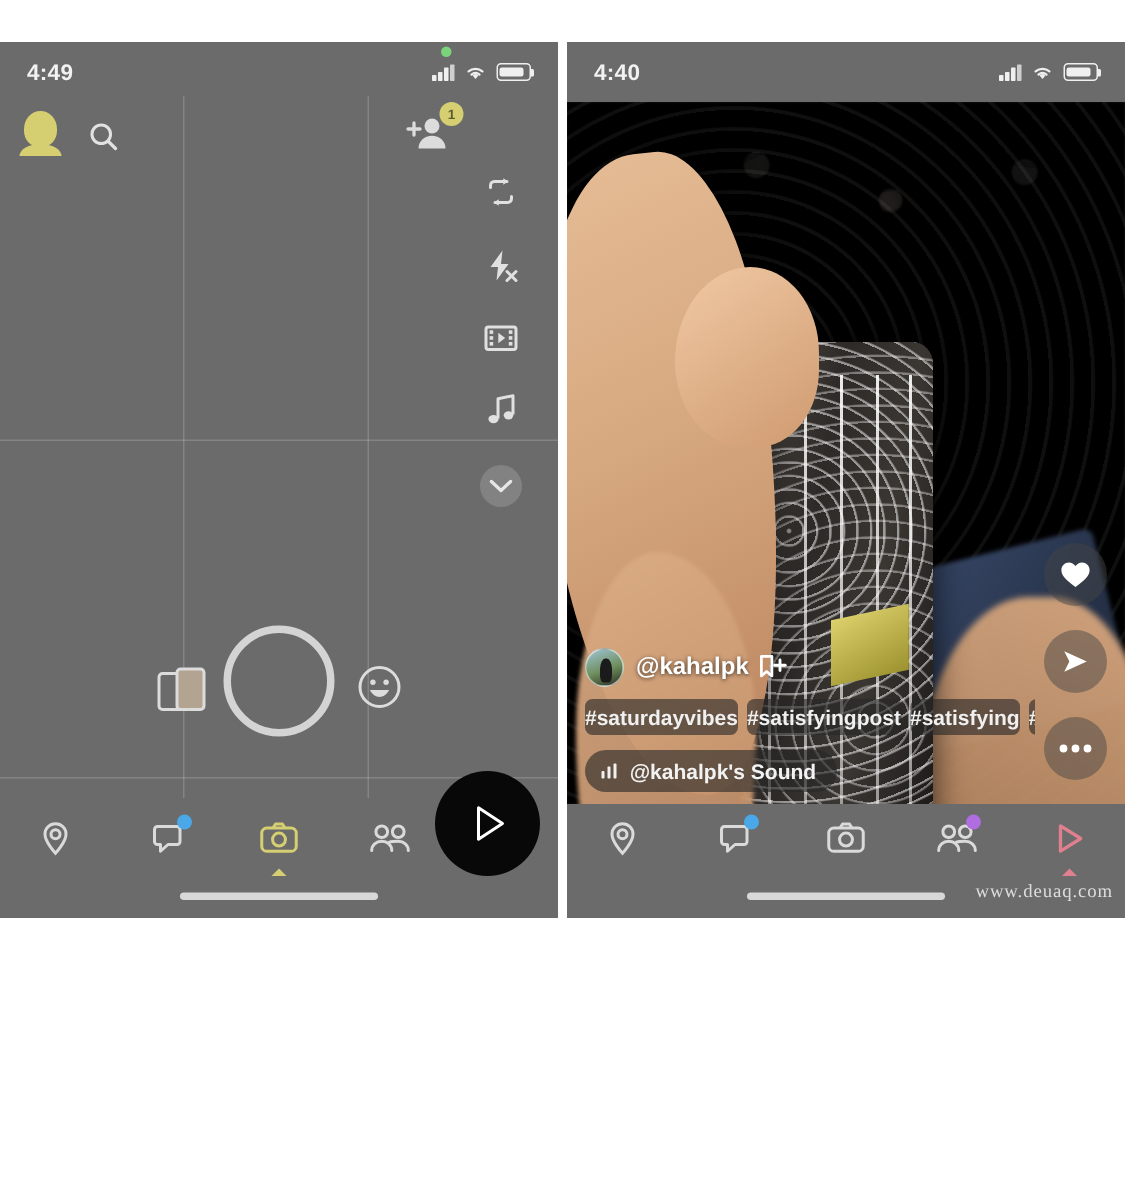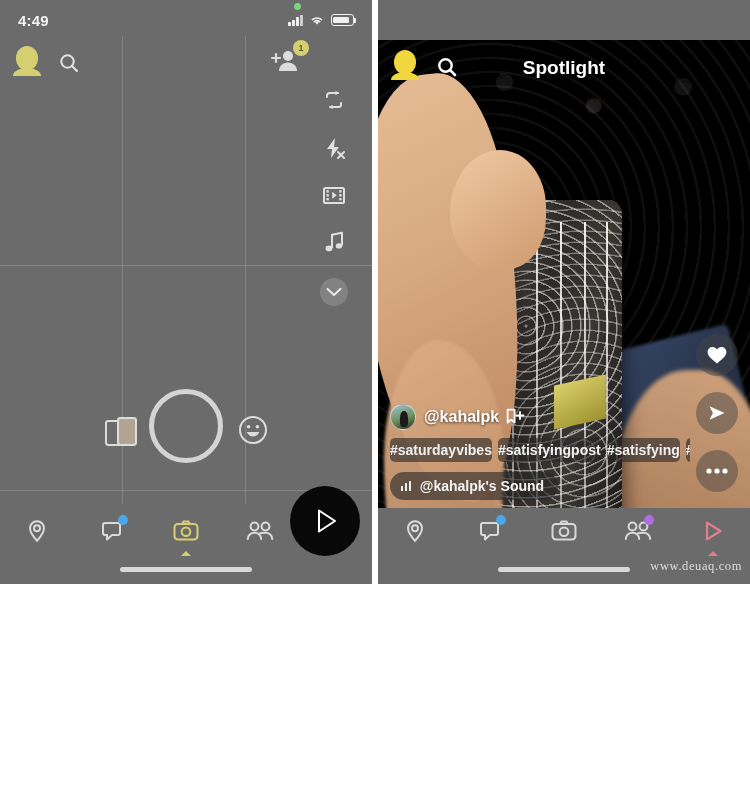--- a/index.html
+++ b/index.html
@@ -1,21 +1,21 @@
 <!DOCTYPE html>
 <html><head>
 <meta charset="utf-8">
 <style>
   * { margin:0; padding:0; box-sizing:border-box; }
   html,body { width:750px; height:800px; background:#fff; overflow:hidden;
               font-family:"Liberation Sans", sans-serif; }
   .stage { position:relative; width:750px; height:800px; display:flex; background:#fff; }
 
   
-  .phone { position:relative; overflow:hidden; height:584px; }
+  .phone { position:relative; overflow:hidden; height:584px;margin-top:28px; }
   .phone-left  { width:372px; background:#6b6b6b; }
   .gap { width:6px; height:800px; background:#ffffff; }
   .phone-right { width:372px; background:#6b6b6b; }
 
   
   .statusbar { position:absolute; top:0; left:0; right:0; height:40px;
                display:flex; align-items:center; justify-content:space-between;
                padding:0 18px; z-index:30; }
   .status-time { color:#f2f2f2; font-size:15px; font-weight:600; letter-spacing:.2px; }
   .status-right { display:flex; align-items:center; gap:6px; position:relative; }
@@ -348,36 +348,40 @@
         <div class="stripe" style="left:66px;"></div>
         <div class="stripe" style="left:90px;"></div>
         <div class="stripe" style="left:112px;"></div>
       </div>
       <div class="yellowbit"></div>
       <div class="hand"></div>
       <div class="hand2"></div>
       <div class="thumb"></div>
     </div>
 
-
-    <div class="spot-header">
-      <div class="avatar-chip" style="top:2px;">
-        <div class="bitmoji">
-          <div class="head" style="background:#f0d73f;"></div>
-            <div class="body" style="background:#f0d73f;"></div>
-        </div>
-      </div>
-      <div class="icon-btn" style="left:58px; top:8px;">
-        <svg width="22" height="22" viewBox="0 0 22 22">
-          <circle cx="9.5" cy="9.5" r="6.2" stroke="#ffffff" stroke-width="2.4" fill="none"></circle>
-          <line x1="14" y1="14" x2="19" y2="19" stroke="#ffffff" stroke-width="2.6" stroke-linecap="round"></line>
-        </svg>
-      </div>
-      <div class="spot-title">Spotlight</div>
-    </div>
+    <div class="statusbar" style="background:#6b6b6b;">
+      <div class="status-time">4:40</div>
+      <div class="status-right">
+        <div class="sig">
+            <i></i>
+            <i></i>
+            <i></i>
+            <i></i>
+          </div>
+        <svg width="16" height="12" viewBox="0 0 16 12">
+          <path d="M8 10.6l2-2.3a3 3 0 0 0-4 0l2 2.3z" fill="#efefef"></path>
+          <path d="M3.4 5.6a7 7 0 0 1 9.2 0" stroke="#efefef" stroke-width="1.5" fill="none" stroke-linecap="round"></path>
+          <path d="M5.3 7.7a4.3 4.3 0 0 1 5.4 0" stroke="#efefef" stroke-width="1.5" fill="none" stroke-linecap="round"></path>
+        </svg>
+        <div class="batt">
+            <i></i>
+          </div>
+      </div>
+    </div>
+
 
     <div class="action-rail">
       <div class="act-btn">
         <svg width="22" height="20" viewBox="0 0 22 20">
           <path d="M11 18.4C5.4 14 1.6 11 1.6 7.1 1.6 4.1 3.9 2 6.6 2c1.8 0 3.4 1 4.4 2.4C12 3 13.6 2 15.4 2c2.7 0 5 2.1 5 5.1 0 3.9-3.8 6.9-9.4 11.3z" fill="#ffffff"></path>
         </svg>
       </div>
       <div class="act-btn">
         <svg width="22" height="20" viewBox="0 0 22 20">
           <path d="M3.5 3.2l15 6.8-15 6.8 3.4-6.8z" fill="#ffffff"></path>

